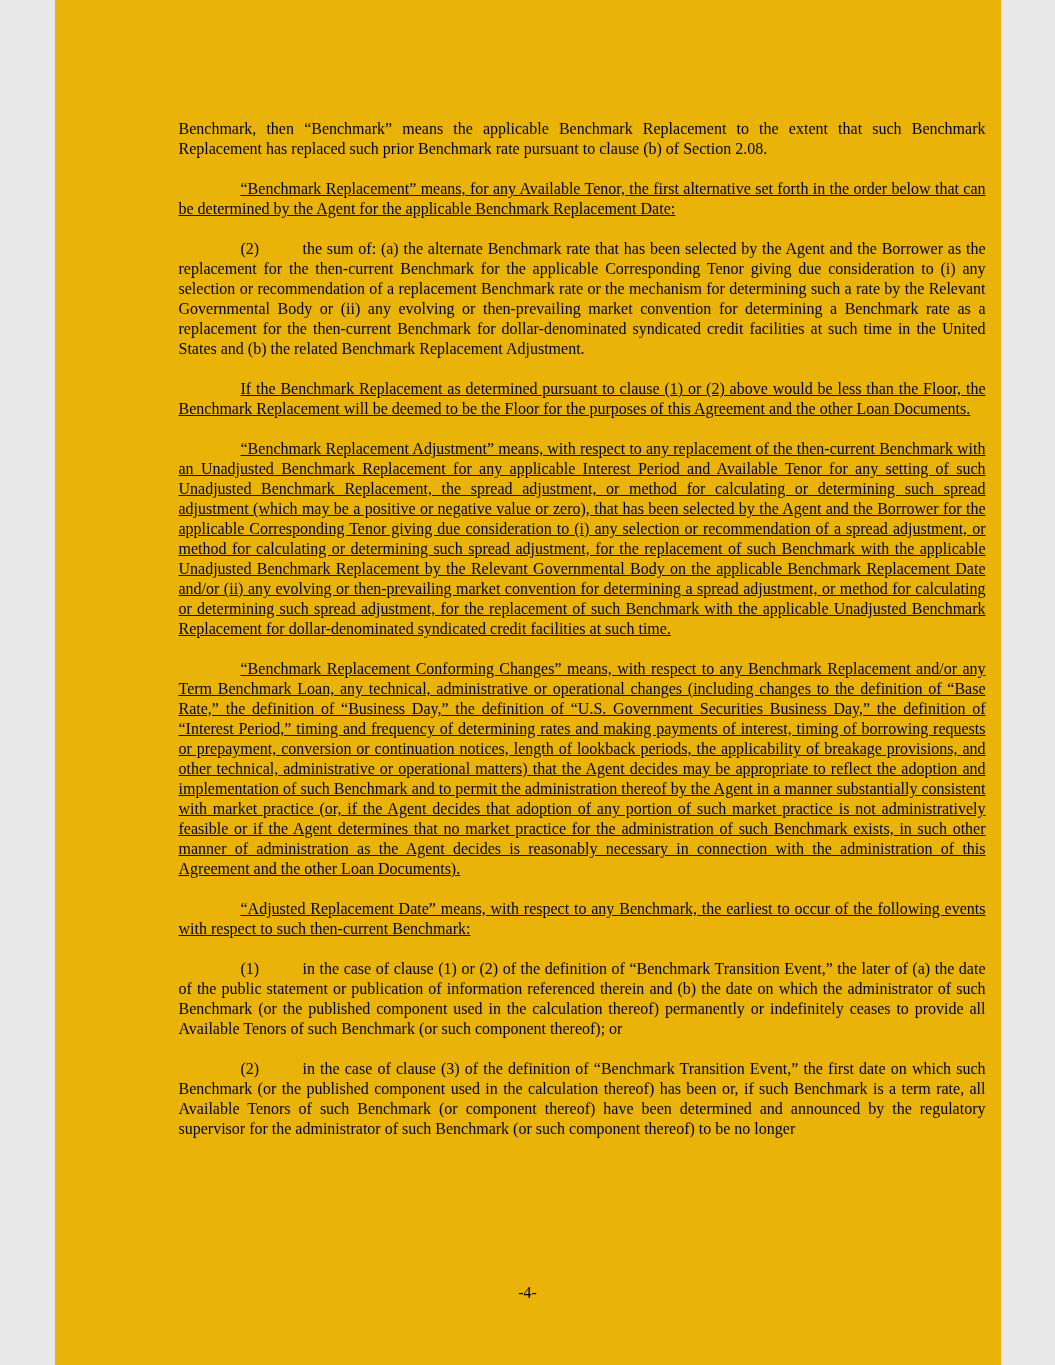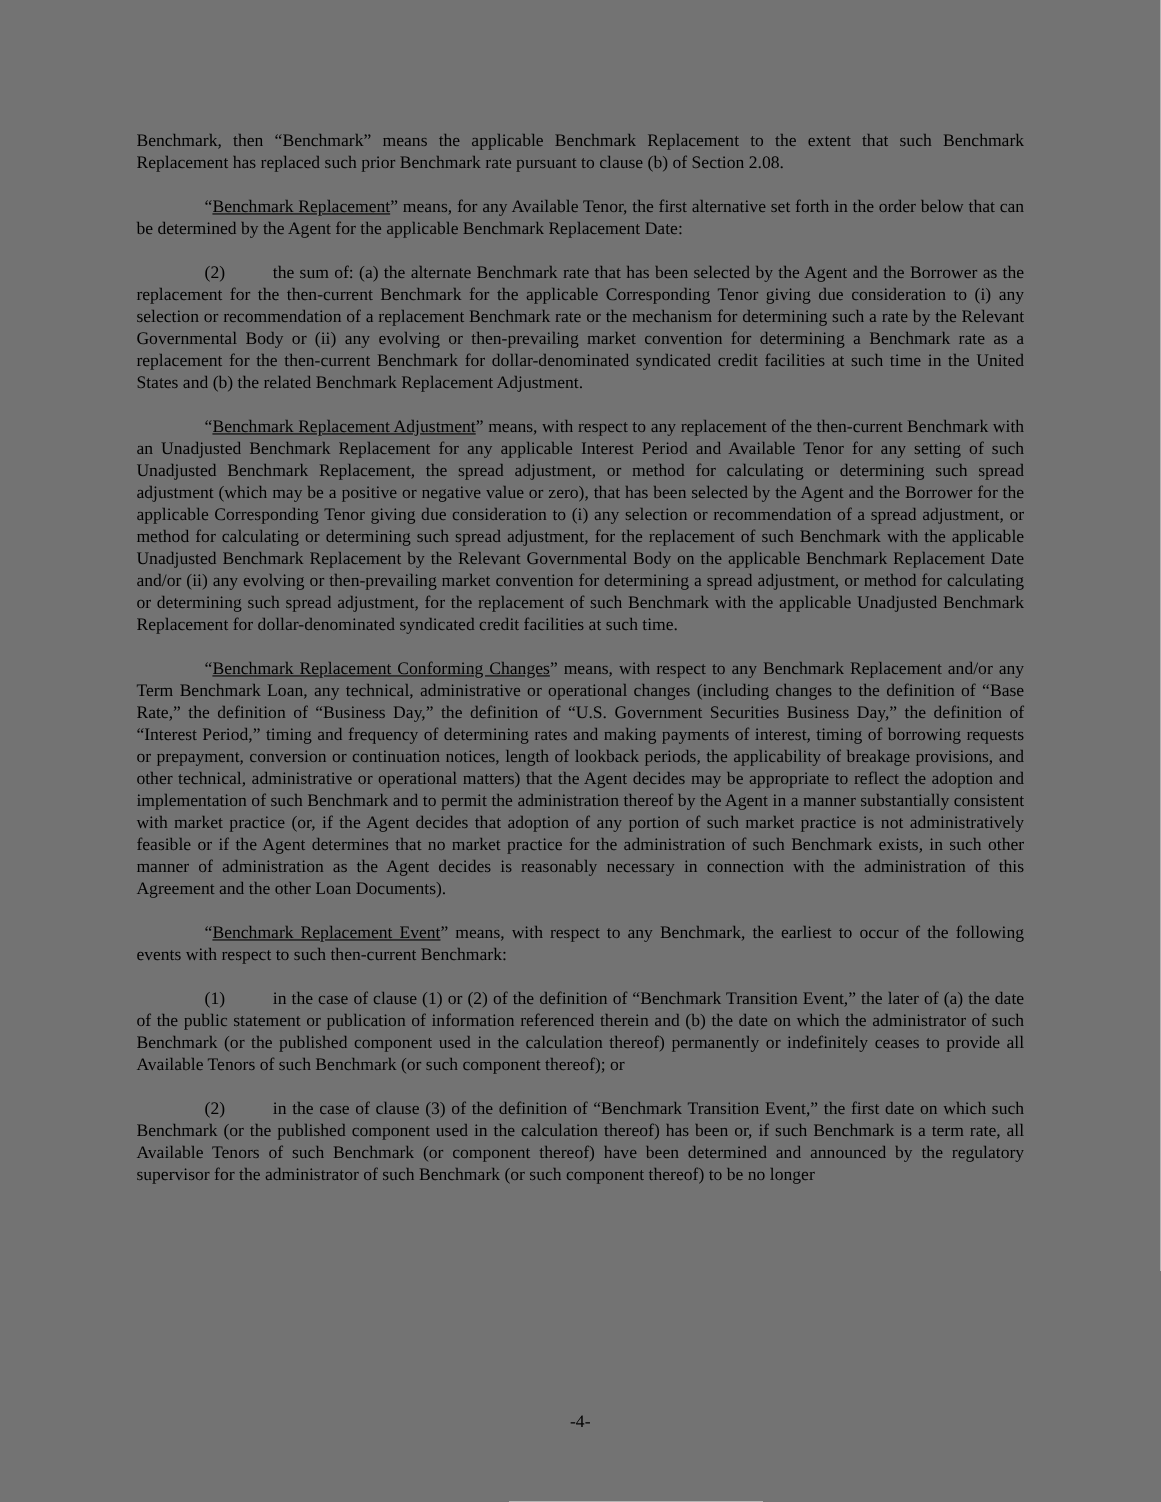--- a/index.html
+++ b/index.html
@@ -2,43 +2,44 @@
 <html><head>
 <meta charset="utf-8">
 <style>
   html, body {
     margin: 0;
     padding: 0;
     background: #e8e8e8;
   }
   .page {
     position: relative;
-    width: 1055px;
+    width: 946px;
     height: 1365px;
-    background: #737373;
+    background: #eab308;
     font-family: "Liberation Serif", serif;
     color: #000000;
     overflow: hidden;
     margin: 0 auto;
   }
   .doc-body {
     position: absolute;
     left: 124px;
     top: 119px;
     width: 807px;
     font-size: 16px;
     line-height: 20px;
     text-align: justify;
   }
   .doc-body p {
     margin: 0 0 20px 0;
     padding: 0;
   }
   p.indented {
     text-indent: 62px;
+    text-decoration: underline;
   }
   p.clause {
     text-indent: 62px;
   }
   .clause-num {
     display: inline-block;
     width: 62px;
     text-indent: 0;
   }
   .underline {
@@ -55,20 +56,21 @@
   }
 </style>
 </head>
 <body>
 
 <div class="page">
   <div class="doc-body">
       <p class="continuation"><span>Benchmark, then “Benchmark” means the applicable Benchmark Replacement to the extent that such Benchmark Replacement has replaced such prior Benchmark rate pursuant to clause (b) of Section 2.08.</span></p>
       <p class="indented"><span>“</span><span class="underline">Benchmark Replacement</span><span>” means, for any Available Tenor, the first alternative set forth in the order below that can be determined by the Agent for the applicable Benchmark Replacement Date:</span></p>
       <p class="clause"><span class="clause-num">(2)</span><span>the sum of: (a) the alternate Benchmark rate that has been selected by the Agent and the Borrower as the replacement for the then-current Benchmark for the applicable Corresponding Tenor giving due consideration to (i) any selection or recommendation of a replacement Benchmark rate or the mechanism for determining such a rate by the Relevant Governmental Body or (ii) any evolving or then-prevailing market convention for determining a Benchmark rate as a replacement for the then-current Benchmark for dollar-denominated syndicated credit facilities at such time in the United States and (b) the related Benchmark Replacement Adjustment.</span></p>
+      <p class="indented"><span>If the Benchmark Replacement as determined pursuant to clause (1) or (2) above would be less than the Floor, the Benchmark Replacement will be deemed to be the Floor for the purposes of this Agreement and the other Loan Documents.</span></p>
       <p class="indented"><span>“</span><span class="underline">Benchmark Replacement Adjustment</span><span>” means, with respect to any replacement of the then-current Benchmark with an Unadjusted Benchmark Replacement for any applicable Interest Period and Available Tenor for any setting of such Unadjusted Benchmark Replacement, the spread adjustment, or method for calculating or determining such spread adjustment (which may be a positive or negative value or zero), that has been selected by the Agent and the Borrower for the applicable Corresponding Tenor giving due consideration to (i) any selection or recommendation of a spread adjustment, or method for calculating or determining such spread adjustment, for the replacement of such Benchmark with the applicable Unadjusted Benchmark Replacement by the Relevant Governmental Body on the applicable Benchmark Replacement Date and/or (ii) any evolving or then-prevailing market convention for determining a spread adjustment, or method for calculating or determining such spread adjustment, for the replacement of such Benchmark with the applicable Unadjusted Benchmark Replacement for dollar-denominated syndicated credit facilities at such time.</span></p>
       <p class="indented"><span>“</span><span class="underline">Benchmark Replacement Conforming Changes</span><span>” means, with respect to any Benchmark Replacement and/or any Term Benchmark Loan, any technical, administrative or operational changes (including changes to the definition of “Base Rate,” the definition of “Business Day,” the definition of “U.S. Government Securities Business Day,” the definition of “Interest Period,” timing and frequency of determining rates and making payments of interest, timing of borrowing requests or prepayment, conversion or continuation notices, length of lookback periods, the applicability of breakage provisions, and other technical, administrative or operational matters) that the Agent decides may be appropriate to reflect the adoption and implementation of such Benchmark and to permit the administration thereof by the Agent in a manner substantially consistent with market practice (or, if the Agent decides that adoption of any portion of such market practice is not administratively feasible or if the Agent determines that no market practice for the administration of such Benchmark exists, in such other manner of administration as the Agent decides is reasonably necessary in connection with the administration of this Agreement and the other Loan Documents).</span></p>
-      <p class="indented"><span>“</span><span class="underline">Benchmark Replacement Event</span><span>” means, with respect to any Benchmark, the earliest to occur of the following events with respect to such then-current Benchmark:</span></p>
+      <p class="indented"><span>“</span><span class="underline">Adjusted Replacement Date</span><span>” means, with respect to any Benchmark, the earliest to occur of the following events with respect to such then-current Benchmark:</span></p>
       <p class="clause"><span class="clause-num">(1)</span><span>in the case of clause (1) or (2) of the definition of “Benchmark Transition Event,” the later of (a) the date of the public statement or publication of information referenced therein and (b) the date on which the administrator of such Benchmark (or the published component used in the calculation thereof) permanently or indefinitely ceases to provide all Available Tenors of such Benchmark (or such component thereof); or</span></p>
       <p class="clause"><span class="clause-num">(2)</span><span>in the case of clause (3) of the definition of “Benchmark Transition Event,” the first date on which such Benchmark (or the published component used in the calculation thereof) has been or, if such Benchmark is a term rate, all Available Tenors of such Benchmark (or component thereof) have been determined and announced by the regulatory supervisor for the administrator of such Benchmark (or such component thereof) to be no longer</span></p>
     </div>
   <div class="page-number">-4-</div>
 </div>
 
 </body></html>

